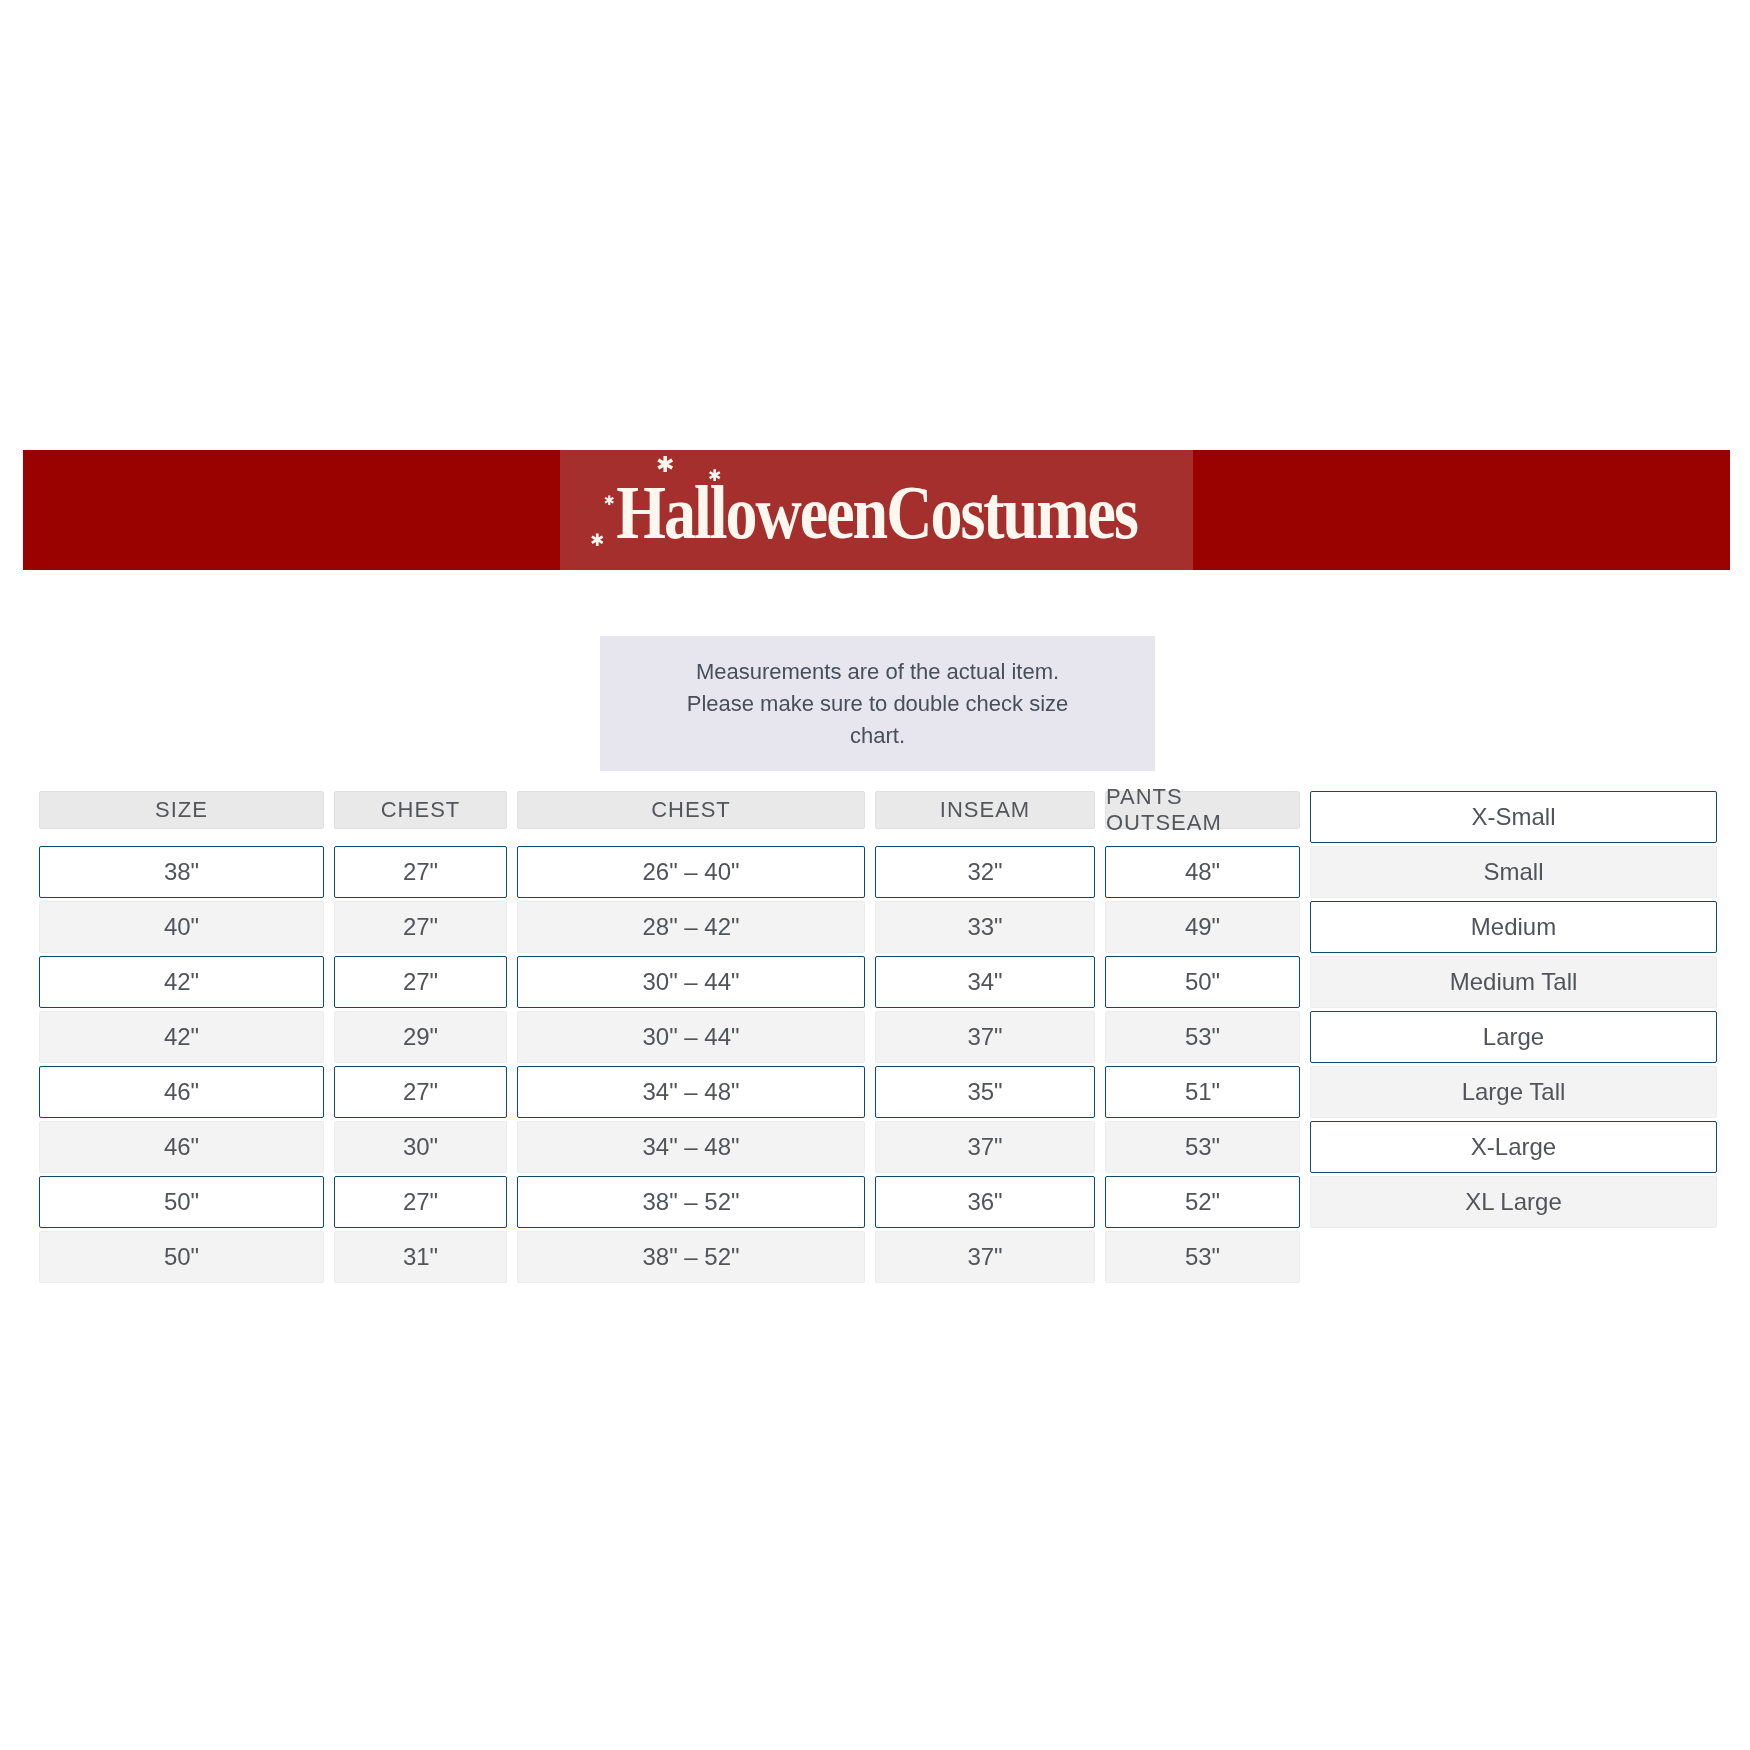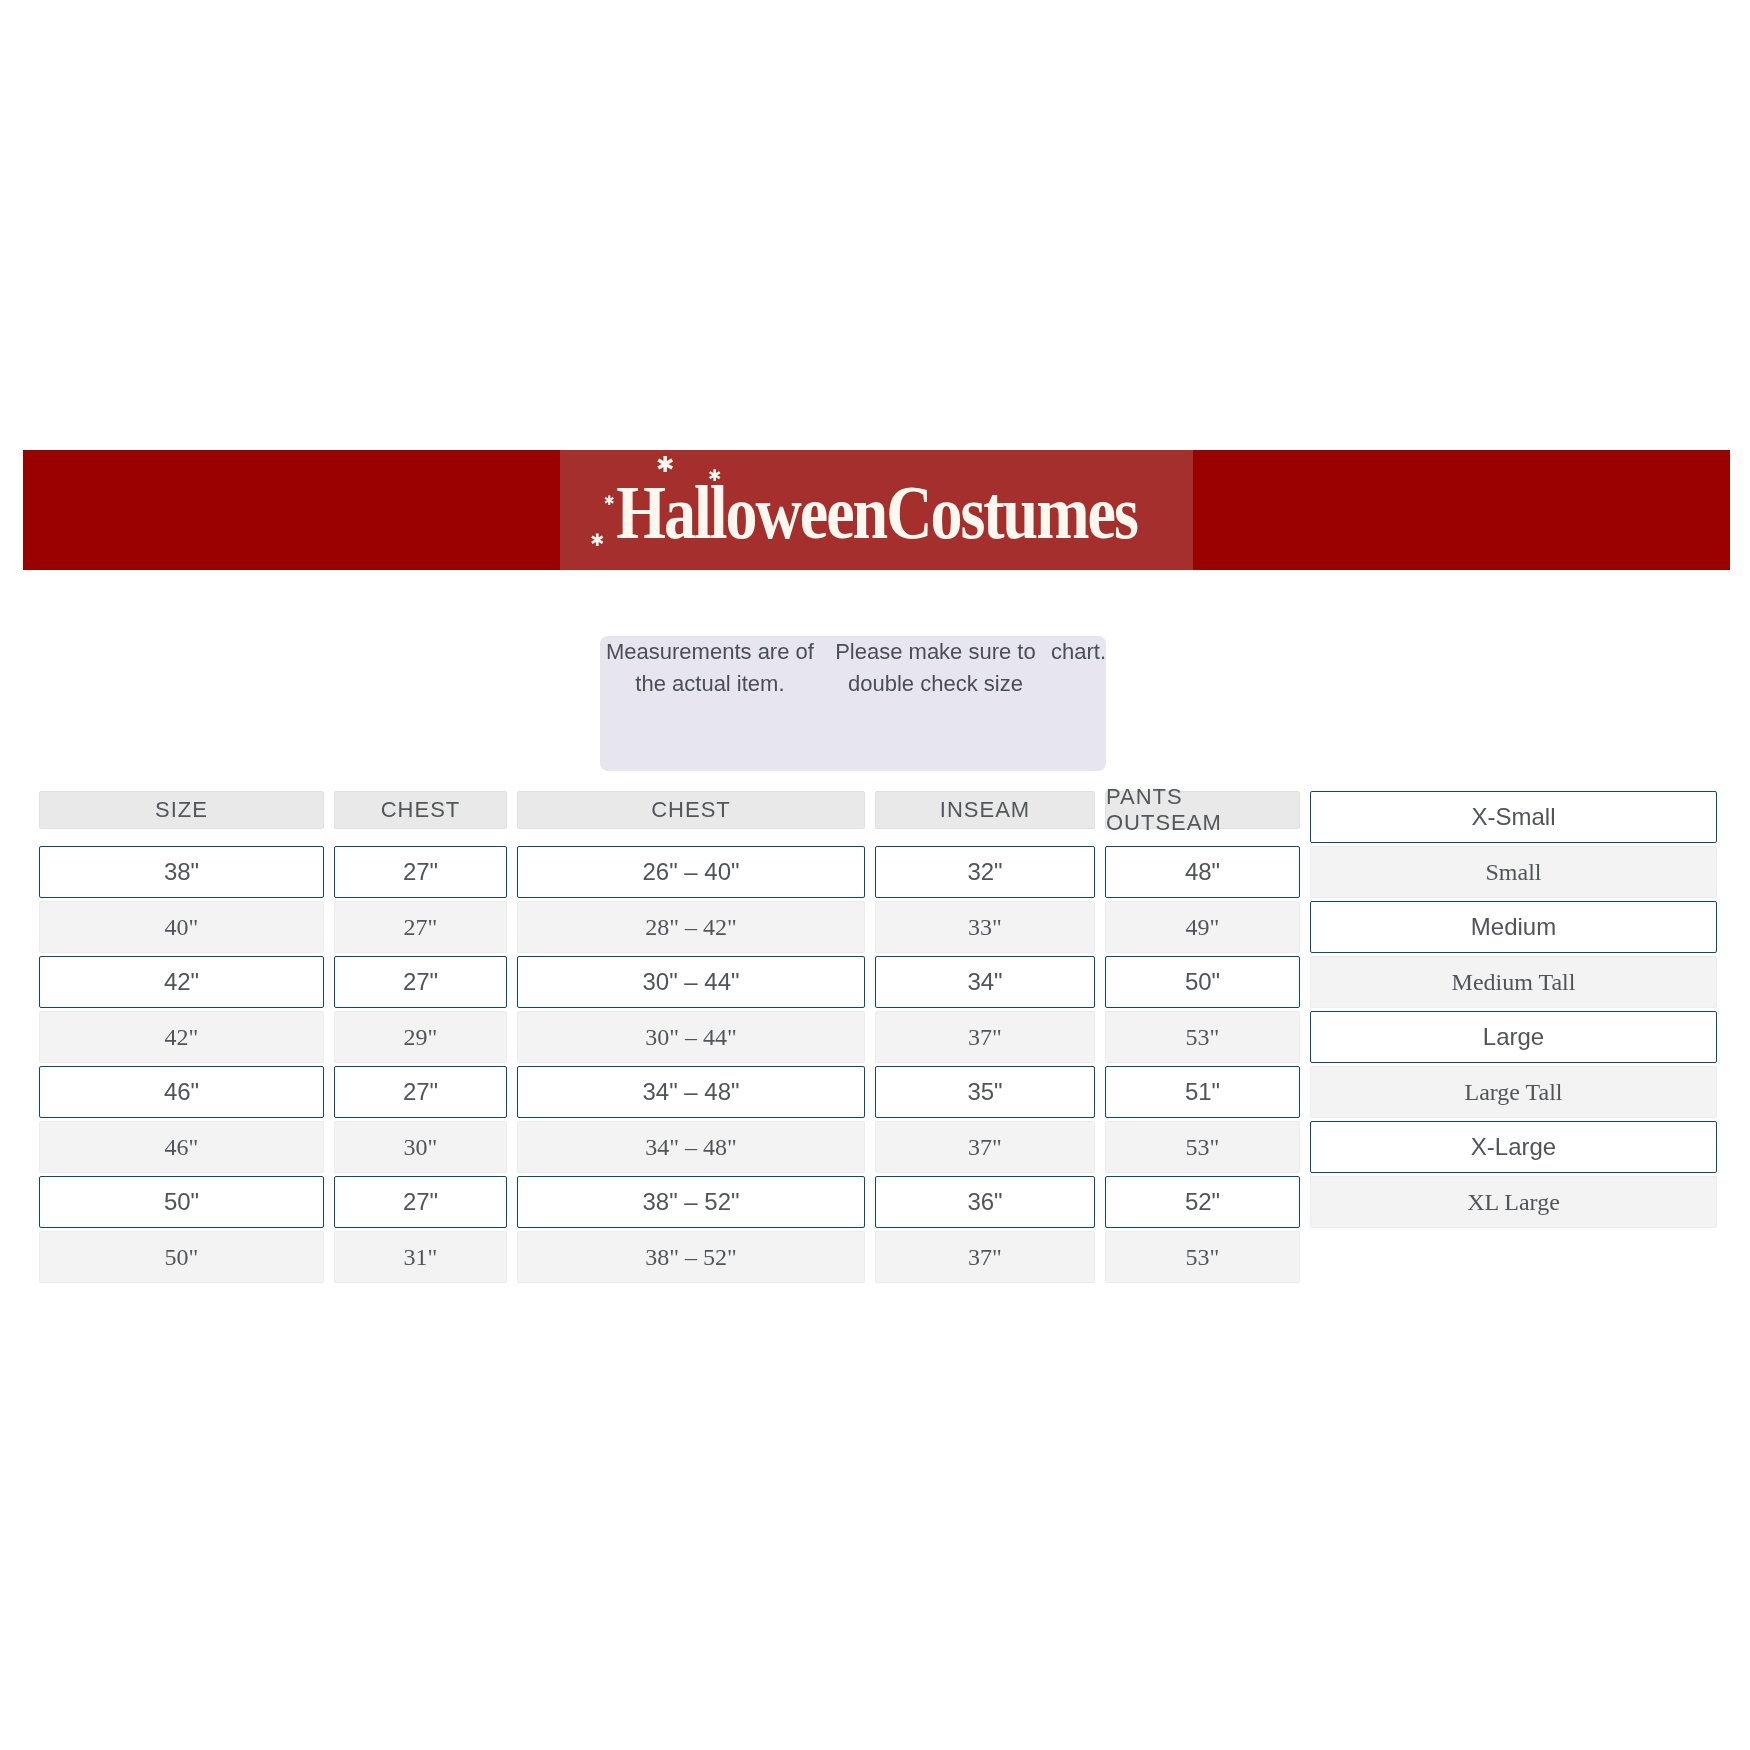--- a/index.html
+++ b/index.html
@@ -38,24 +38,24 @@
     line-height: 1;
   }
   .sparkle.s1 { left: 96px;  top: 4px;  font-size: 22px; }
   .sparkle.s2 { left: 148px; top: 18px; font-size: 16px; }
   .sparkle.s3 { left: 44px;  top: 44px; font-size: 13px; }
   .sparkle.s4 { left: 30px;  top: 82px; font-size: 17px; }
 
   
   .note-box {
     position: absolute; left: 600px; top: 636px;
-    width: 506px; height: 135px;
+    width: 555px; height: 135px;
     background: #e7e6ef;
-    border-radius: 8px;
-    display: flex; flex-direction: row; justify-content: center;
+    border-radius: 0;
+    display: flex; flex-direction: column; justify-content: center;
     text-align: center;
     color: #4a4e59;
     font-size: 22px; line-height: 32px;
   }
 
   
   .size-table {
     position: absolute; left: 39px; top: 791px;
     display: grid;
     grid-template-columns: 285px 173px 348px 220px 195px 407px;
@@ -72,21 +72,21 @@
   }
   .cell.head {
     height: 38px;
     background: #e9e9e9;
     border: 1px solid #e0e0e0;
     font-size: 22px;
     letter-spacing: 1px;
     color: #53565b;
   }
   .cell.row-white { background: #ffffff; border: 1px solid #0c4a6e; }
-  .cell.row-gray  { background: #f3f3f3; border: 1px solid #ececec; font-family: Liberation Serif, serif; }
+  .cell.row-gray  { background: #f3f3f3; border: 1px solid #ececec; }
 </style>
 </head>
 <body>
 
 <div class="banner">
   <div class="logo-block">
     <span class="sparkle s1">✱</span>
     <span class="sparkle s2">✱</span>
     <span class="sparkle s3">✱</span>
     <span class="sparkle s4">✱</span>

